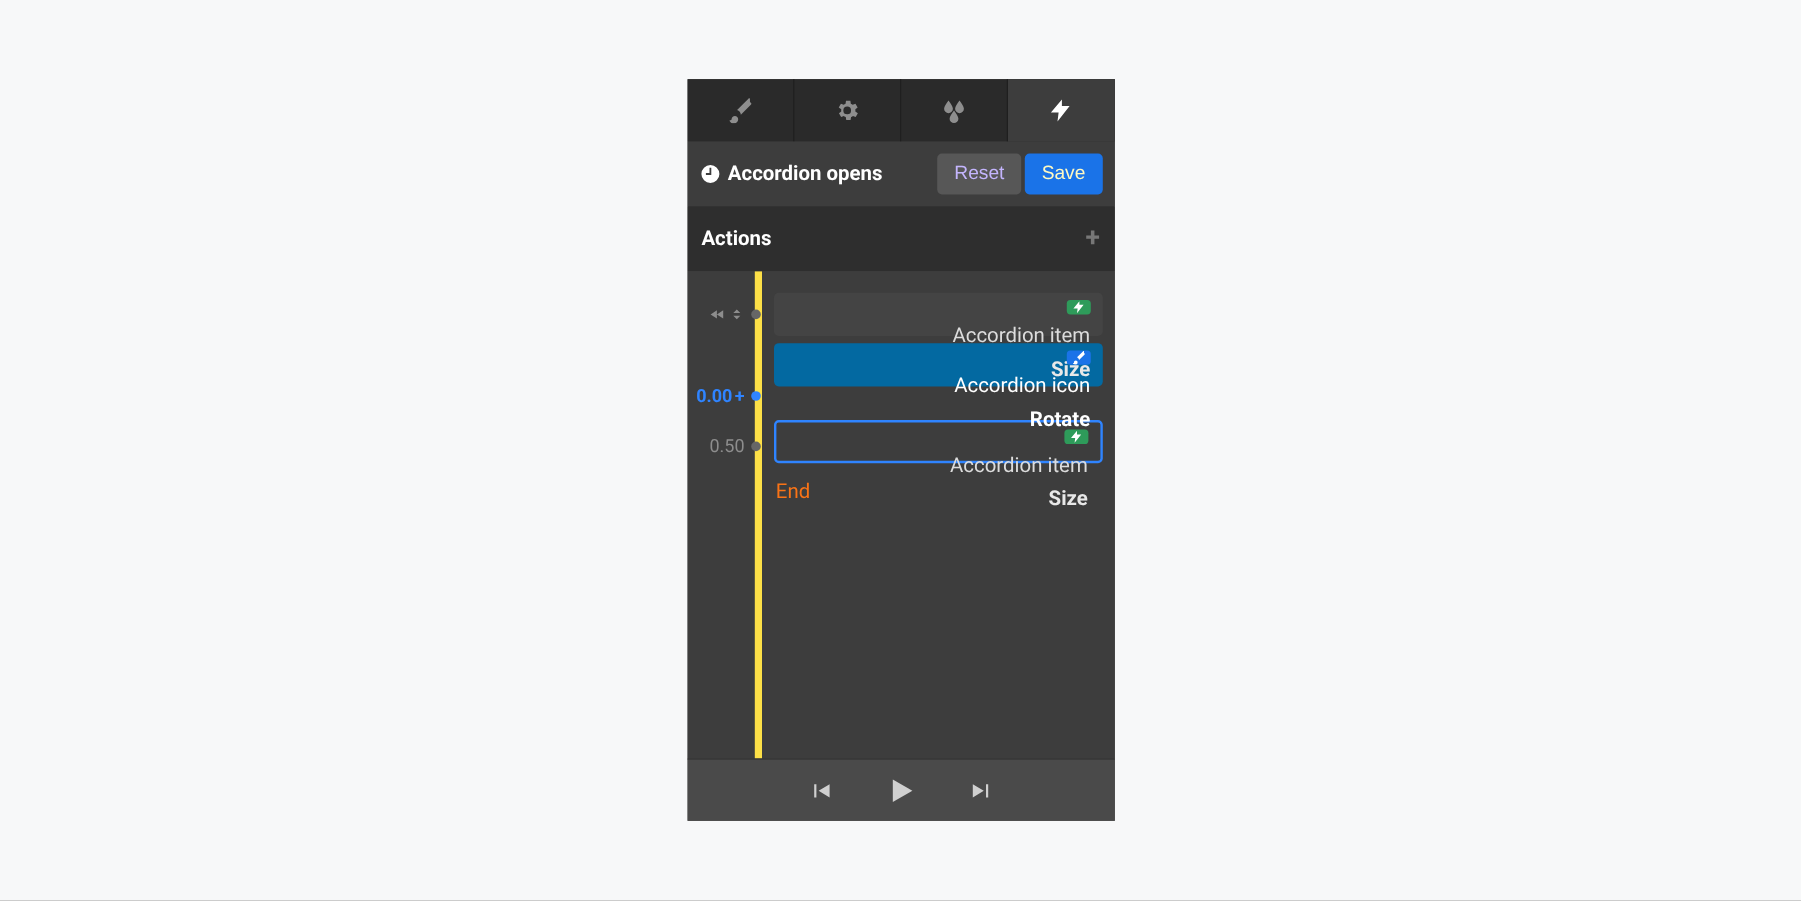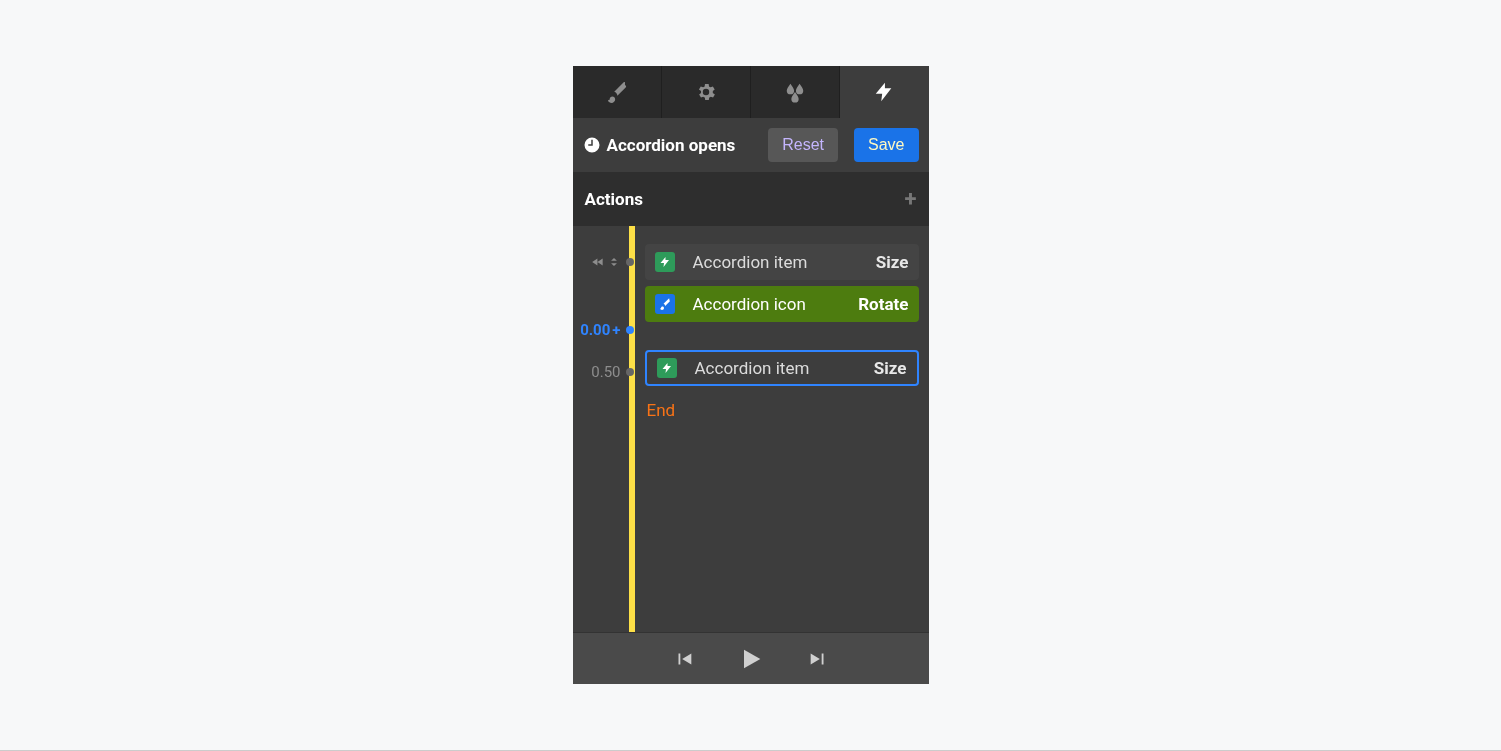--- a/index.html
+++ b/index.html
@@ -35,21 +35,21 @@
   }
   .tab:last-child { border-right: none; }
   .tab.active { background: #3d3d3d; color: #fff; }
   .tab svg { width: 22px; height: 22px; fill: currentColor; }
 
   
   .titlebar {
     display: flex;
     align-items: center;
     padding: 10px 10px;
-    gap: 16px;
+    gap: 3px;
     background: #3d3d3d;
   }
   .titlebar .title {
     font-weight: 700;
     flex: 1;
     display: flex;
     align-items: center;
     gap: 6px;
   }
   .titlebar .title svg { width: 18px; height: 18px; fill: #fff; }
@@ -111,29 +111,30 @@
   .gutter-row.active .dot { background: #2f84ff; }
   .gutter-row svg { width: 14px; height: 14px; fill: #8d8d8d; }
   .gutter-row .plus-icon { color: #2f84ff; font-weight: 700; margin-left: 2px; }
 
   .items {
     flex: 1;
     padding: 18px 10px 10px 10px;
   }
   .item {
     display: flex;
-    align-items: center;
-    gap: 18px;
+    align-items: flex-end;
+    gap: 8px;
     background: #444;
     border-radius: 4px;
     padding: 6px 10px;
     margin-bottom: 6px;
     height: 36px;
-  }
-  .item.selected { background: #4d7c0f; }
+    flex-direction: column;
+  }
+  .item.selected { background: #0369a1; }
   .item.outlined { border: 2px solid #2f84ff; background: #3d3d3d; }
   .item .badge {
     width: 20px; height: 20px;
     border-radius: 3px;
     display: flex; align-items: center; justify-content: center;
   }
   .item .badge.green { background: #2e9b5a; }
   .item .badge.blue  { background: #1a73e8; }
   .item .badge svg { width: 12px; height: 12px; fill: #fff; }
   .item .name { color: #dcdcdc; flex: 1; }

